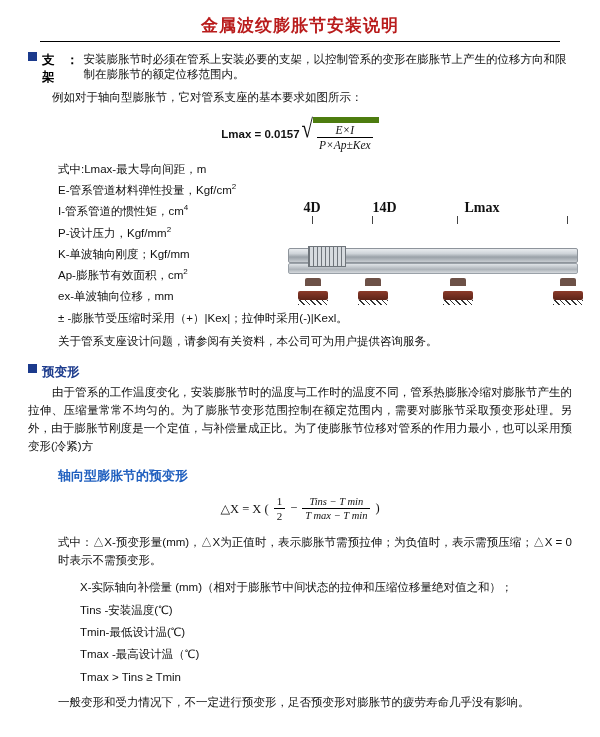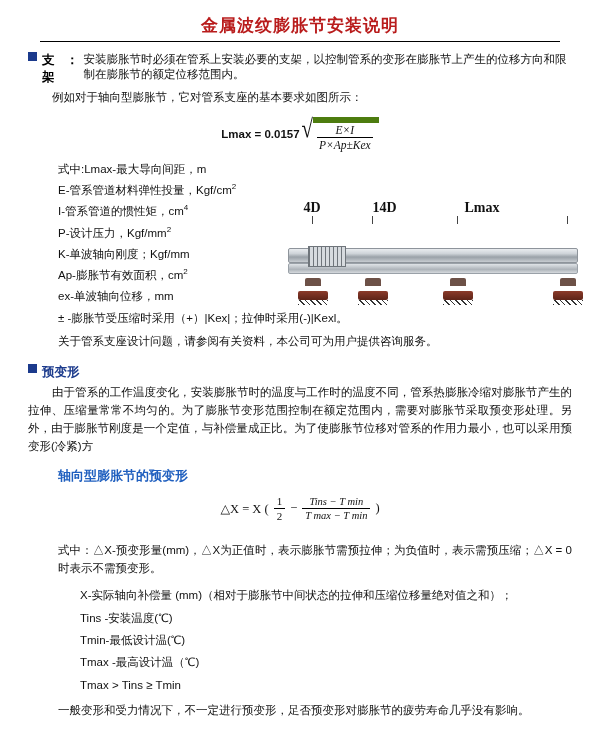--- a/index.html
+++ b/index.html
@@ -232,21 +232,21 @@
     position: absolute;
     left: 0;
     bottom: -5px;
     width: 30px;
     height: 5px;
     background: repeating-linear-gradient(45deg, #333 0 1px, transparent 1px 4px);
   }
   .eq-block {
     display: flex;
     justify-content: center;
-    margin: 10px 0 20px 0;
+    margin: 10px 0 12px 0;
     font-family: "Liberation Serif", serif;
     font-size: 12.5px;
   }
   .frac {
     display: inline-flex;
     flex-direction: column;
     align-items: center;
     vertical-align: middle;
     margin: 0 3px;
     font-size: 10.5px;

